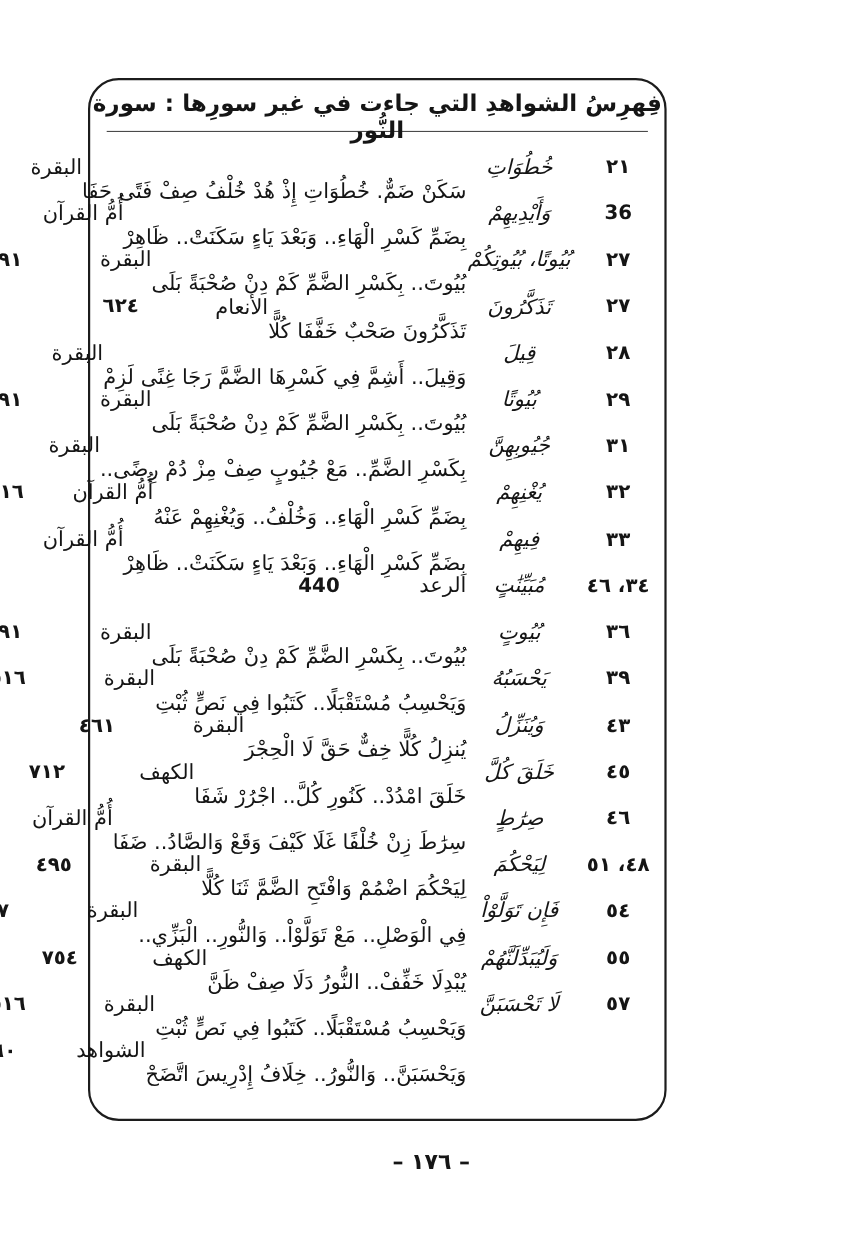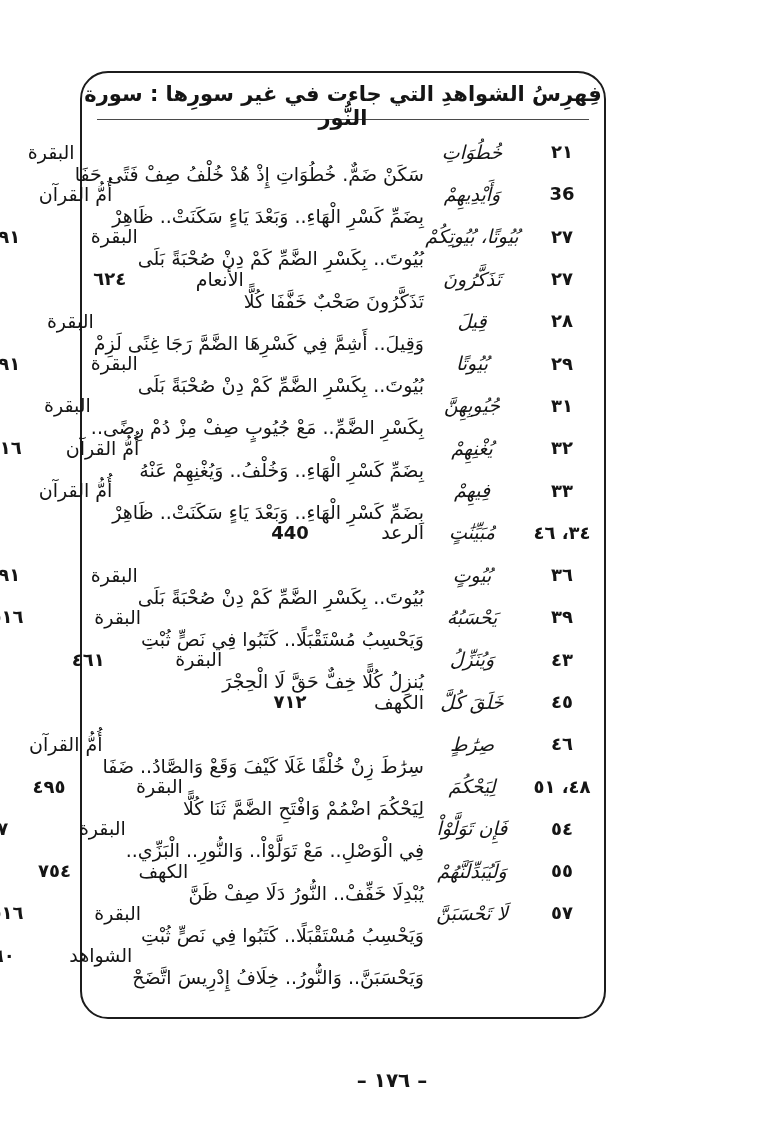--- a/index.html
+++ b/index.html
@@ -77,21 +77,21 @@
   }
   .col-page {
     flex: 0 0 76px;
     text-align: center;
     font-weight: bold;
     font-size: 18px;
   }
   .page-footer {
     position: absolute;
     left: 0;
-    top: 1068px;
+    top: 1044px;
     width: 100%;
     text-align: center;
     direction: rtl;
     font-size: 20px;
     font-weight: bold;
     letter-spacing: 1px;
   }
 </style>
 </head>
 <body>
@@ -202,20 +202,21 @@
     <span class="col col-verse">٤٣</span>
     <span class="col col-word">وَيُنَزِّلُ</span>
     <span class="col col-text">يُنزِلُ كُلًّا خِفٌّ حَقَّ لَا الْحِجْرَ</span>
     <span class="col col-surah">البقرة</span>
     <span class="col col-page">٤٦١</span>
   </div>
 
   <div class="row">
     <span class="col col-verse">٤٥</span>
     <span class="col col-word">خَلَقَ كُلَّ</span>
+    <span class="col col-text">خَلَقَ امْدُدْ.. كَنُورِ كُلَّ.. اجْرُرْ شَفَا</span>
     <span class="col col-surah">الكهف</span>
     <span class="col col-page">٧١٢</span>
   </div>
 
   <div class="row">
     <span class="col col-verse">٤٦</span>
     <span class="col col-word">صِرَٰطٍ</span>
     <span class="col col-text">سِرَٰطَ زِنْ خُلْفًا غَلَا كَيْفَ وَقَعْ وَالصَّادُ.. ضَفَا</span>
     <span class="col col-surah">أُمُّ القرآن</span>
     <span class="col col-page">١١٢</span>

